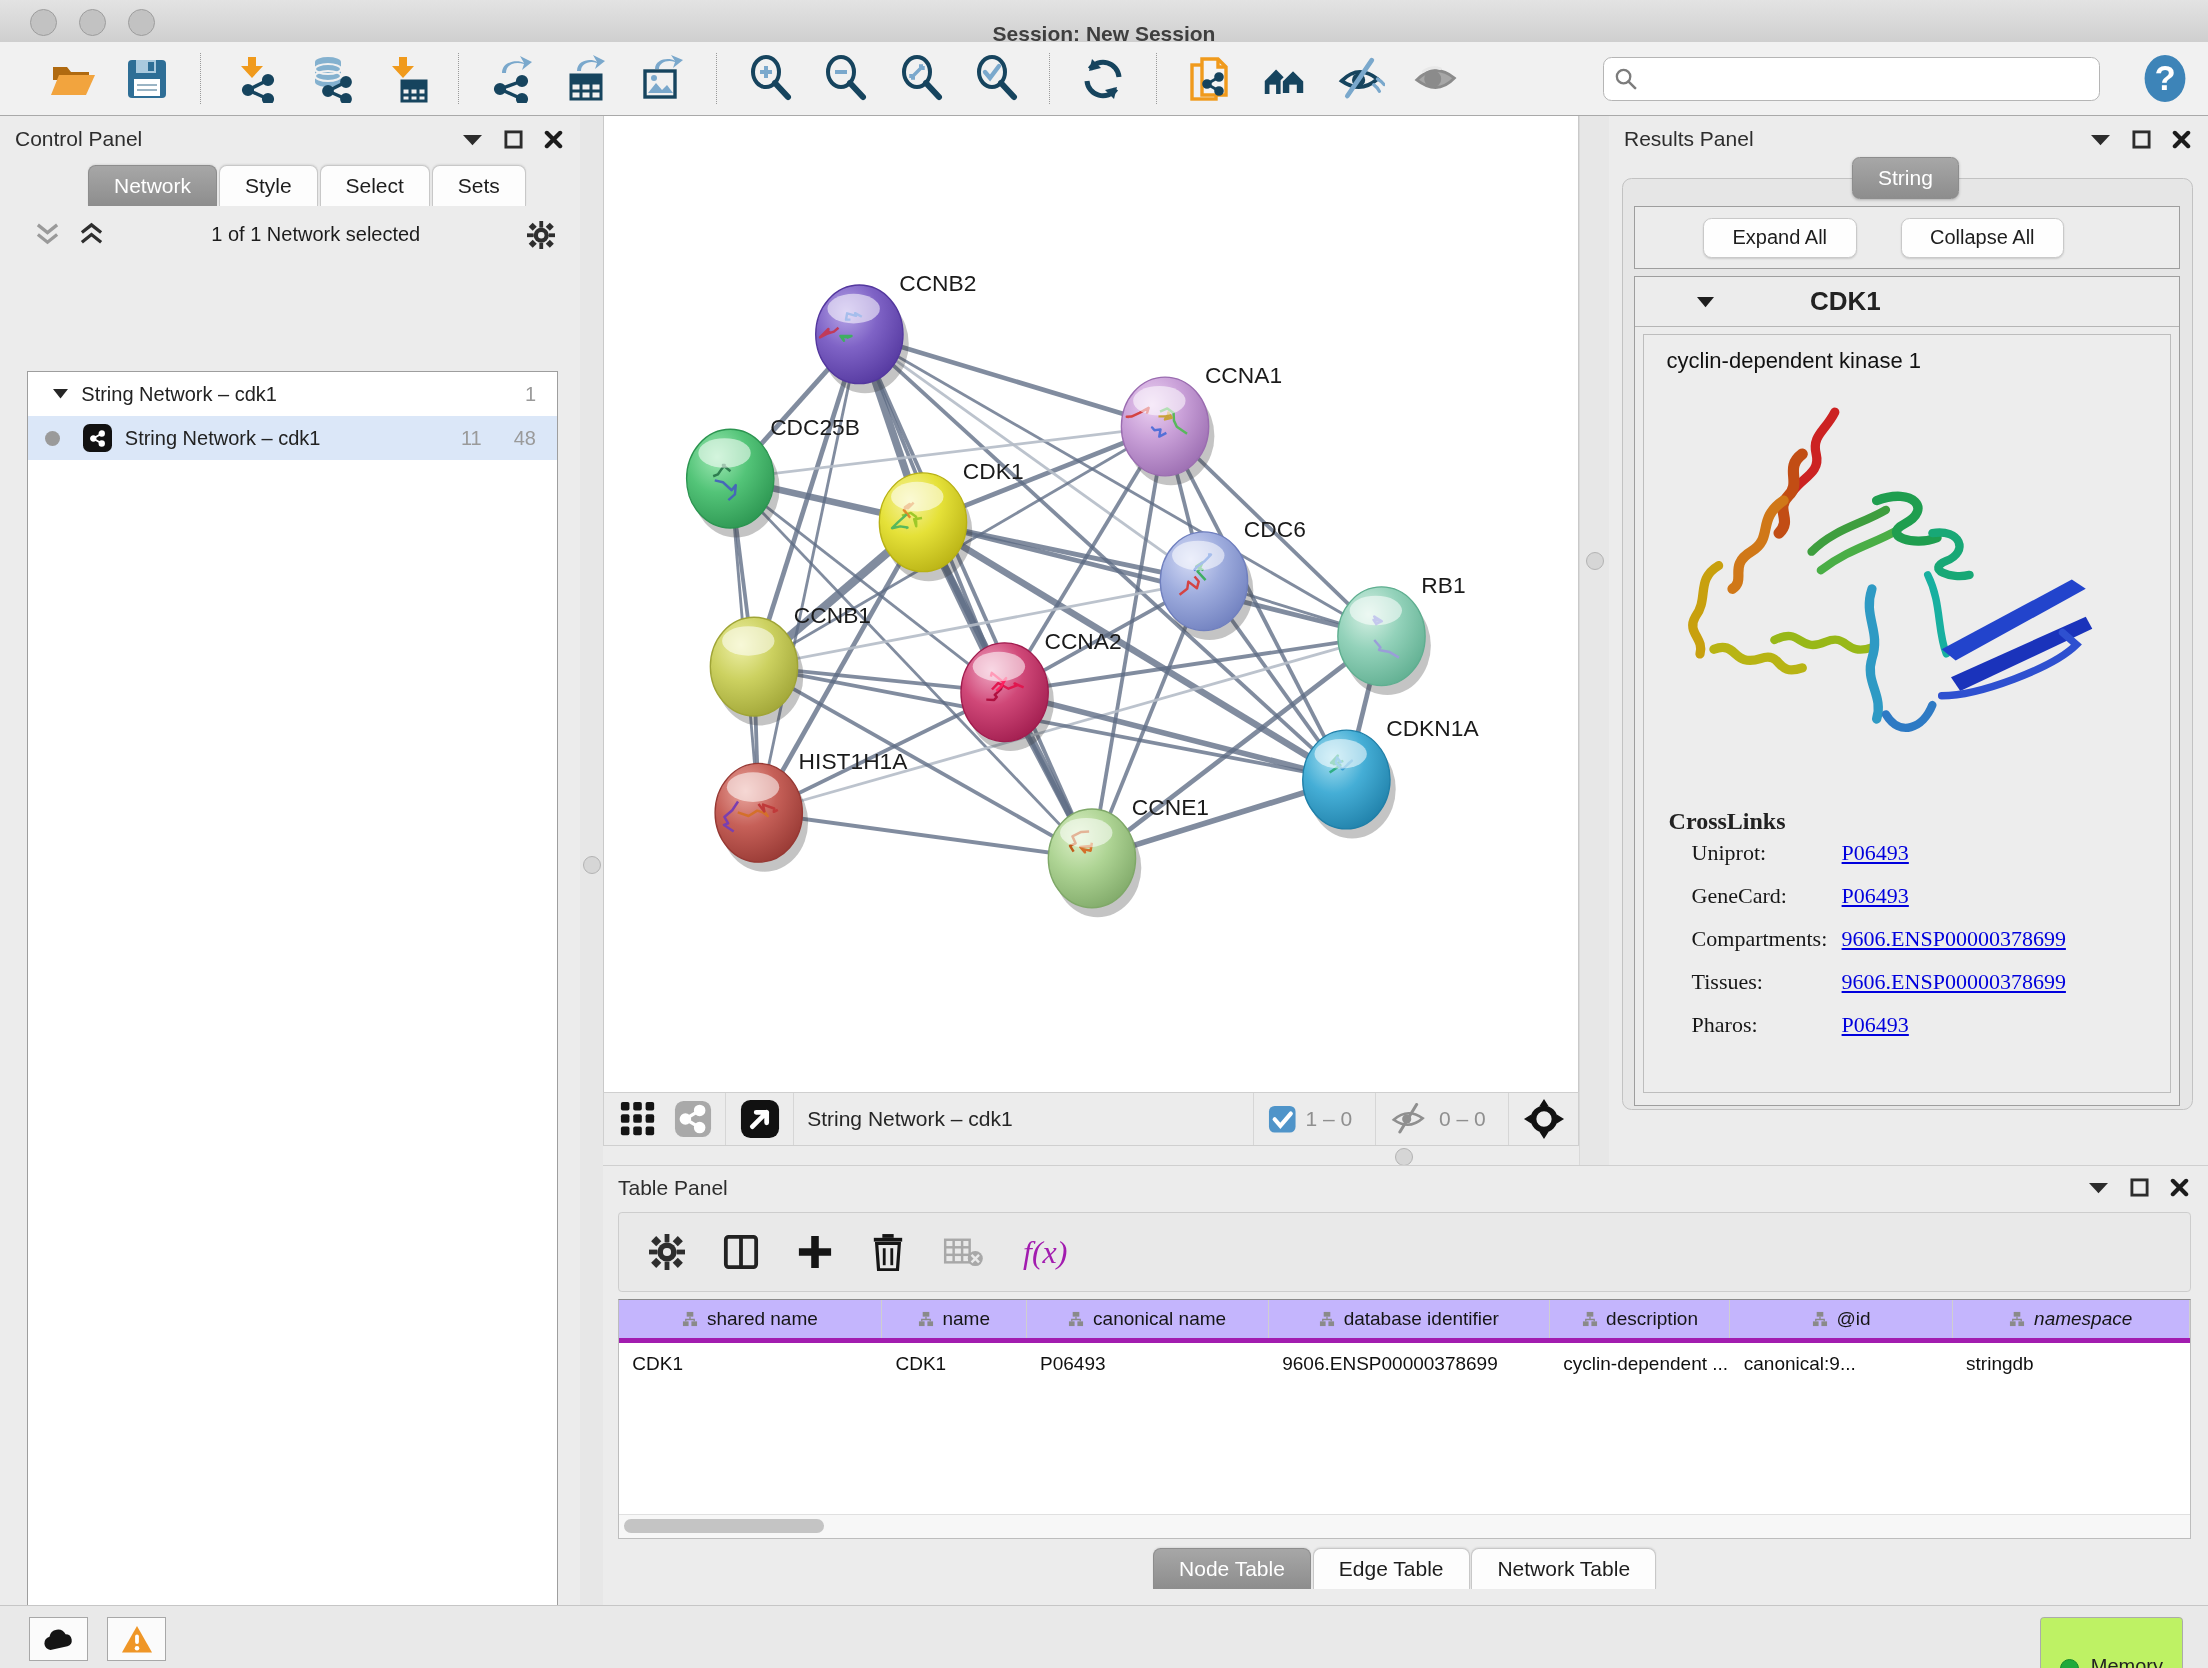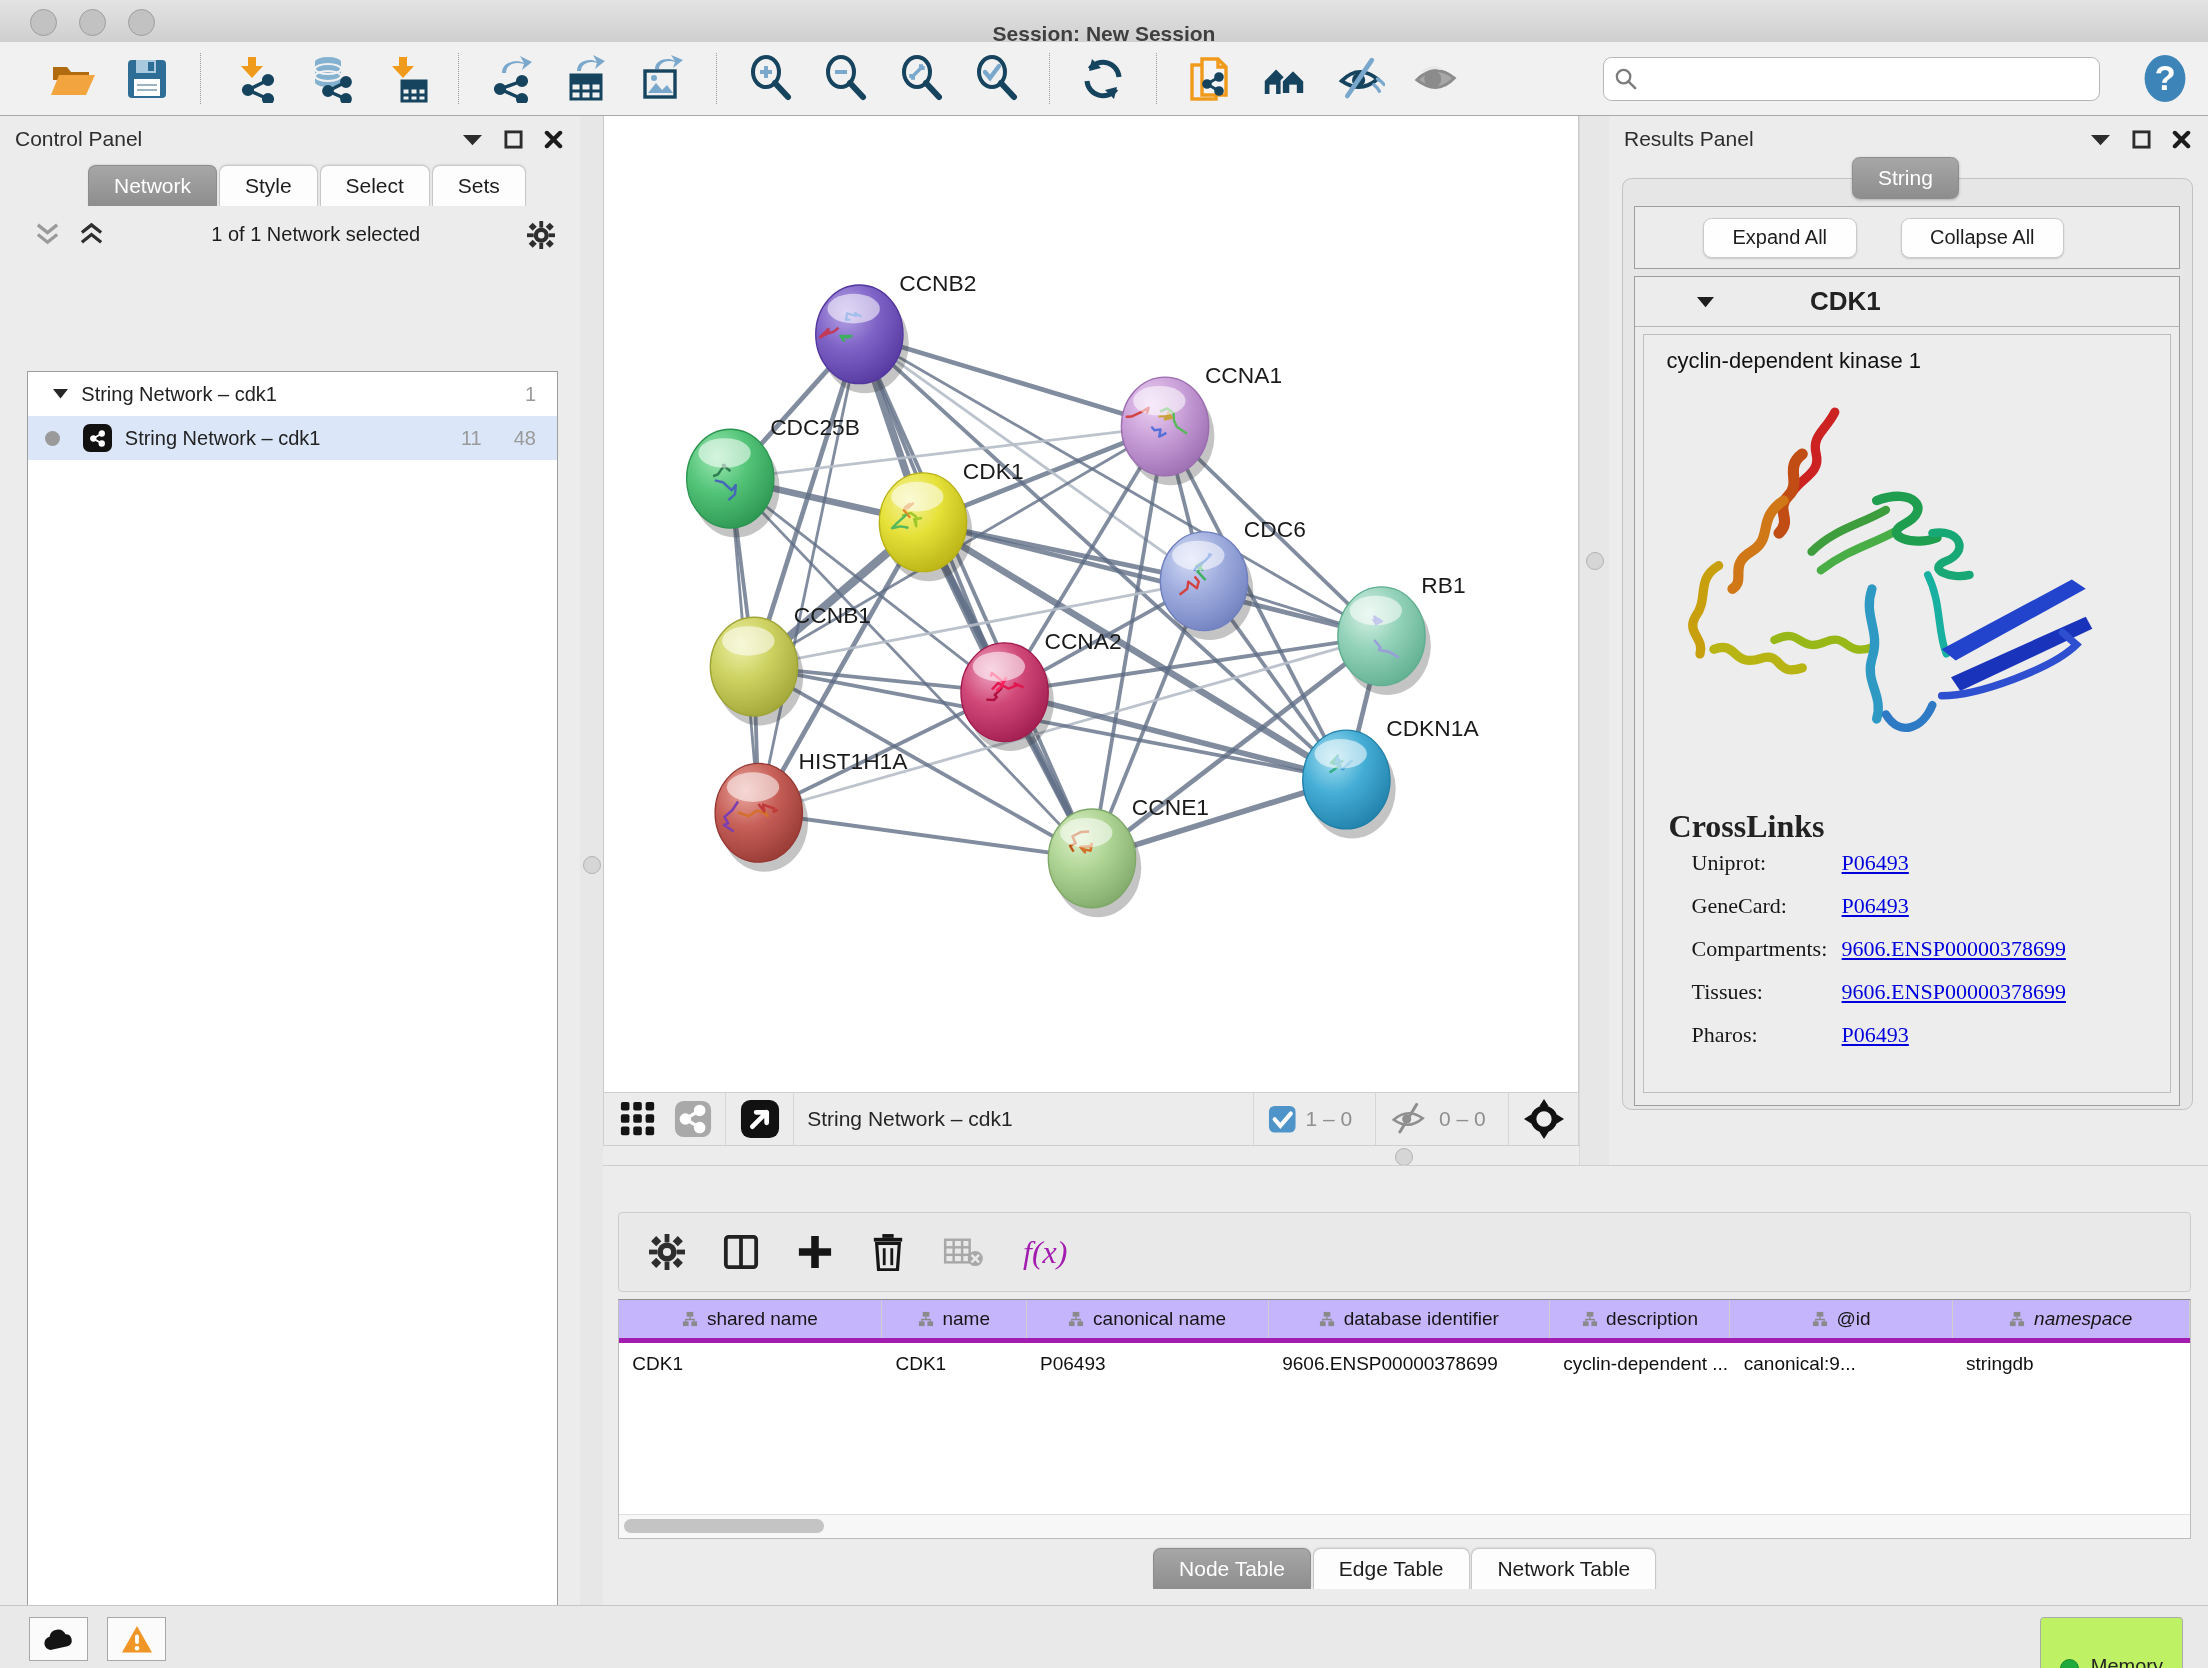--- a/index.html
+++ b/index.html
@@ -69,21 +69,21 @@
     border:1px solid #9e9e9e;display:flex;align-items:center;gap:44px;padding-left:68px;box-sizing:border-box}
   .rp-btn{height:38px;padding:0 28.5px;background:#fefefe;border:1px solid #c9c9c9;border-radius:8.6px;
     font-size:20px;color:#1d1d1d;box-shadow:0 1px 1.9px rgba(0,0,0,.15);display:flex;align-items:center}
   .rp-box2{position:absolute;left:25px;top:160px;width:546px;height:830px;background:#ececec;
     border:1px solid #9e9e9e;box-sizing:border-box}
   .rp-sec-head{height:49px;border-bottom:1px solid #b5b5b5;display:flex;align-items:center}
   .rp-sec-head .gene{font-size:26px;font-weight:bold;margin-left:95px}
   .rp-content{position:absolute;left:7.6px;top:57px;width:528px;height:759px;background:#ededed;
     border:1px solid #bdbdbd;box-sizing:border-box;overflow:hidden}
   .rp-desc{font-size:22px;margin:13.3px 0 0 23px;color:#111}
-  .xl-title{font-family:"Liberation Serif",serif;font-weight:bold;font-size:32px;margin:9.5px 0 5.7px 25px}
+  .xl-title{font-family:"Liberation Serif",serif;font-weight:bold;font-size:24px;margin:9.5px 0 5.7px 25px}
   .xl-row{display:flex;font-family:"Liberation Serif",serif;font-size:22px;margin:0 0 17px 48px}
   .xl-row .xl-label{width:150px;color:#171717}
   .xl-row a{color:#0000dd;text-decoration:underline}
   
   .table-panel{left:603px;top:1165px;width:1605px;height:440px;background:#ececec;
     border-top:1px solid #cfcfcf;box-sizing:border-box}
   .tp-header{display:flex;justify-content:space-between;align-items:center;padding:9.5px 19px 0 15px}
   .tp-toolbar{position:absolute;left:15px;top:46px;width:1573px;height:80px;background:#e9e9e9;
     border:1px solid #cdcdcd;border-radius:3.8px;display:flex;align-items:center;gap:38px;
     padding-left:30px;box-sizing:border-box}
@@ -714,20 +714,34 @@
           <div class="xl-row">
             <span class="xl-label">Pharos:</span>
             <a href="#">P06493</a>
           </div>
         </div>
     </div>
   </div>
 </div>
 
 <div class="abs table-panel">
+  <div class="tp-header">
+    <span class="panel-title">Table Panel</span>
+    <span class="win-icons">
+      <svg width="21" height="13.3" viewBox="0 0 22 14">
+          <path d="M1 2 h20 L11 13z" fill="#2c2c2c"></path>
+        </svg>
+      <svg width="19" height="19" viewBox="0 0 20 20">
+          <rect x="2" y="2" width="16" height="16" fill="none" stroke="#2c2c2c" stroke-width="3"></rect>
+        </svg>
+      <svg width="19" height="19" viewBox="0 0 20 20">
+          <path d="M3 3 L17 17 M17 3 L3 17" stroke="#1c1c1c" stroke-width="4.4" stroke-linecap="round"></path>
+        </svg>
+    </span>
+  </div>
   <div class="tp-toolbar">
     <svg width="36" height="36" viewBox="0 0 30 30">
       <g fill="#2e2e2e">
           <circle cx="15" cy="15" r="8"></circle>
         <rect x="13" y="0" width="4" height="7"></rect>
           <rect x="13" y="23" width="4" height="7"></rect>
         <rect x="0" y="13" width="7" height="4"></rect>
           <rect x="23" y="13" width="7" height="4"></rect>
         <rect x="3" y="3" width="6" height="6" transform="rotate(45 6 6)"></rect>
         <rect x="21" y="3" width="6" height="6" transform="rotate(45 24 6)"></rect>

